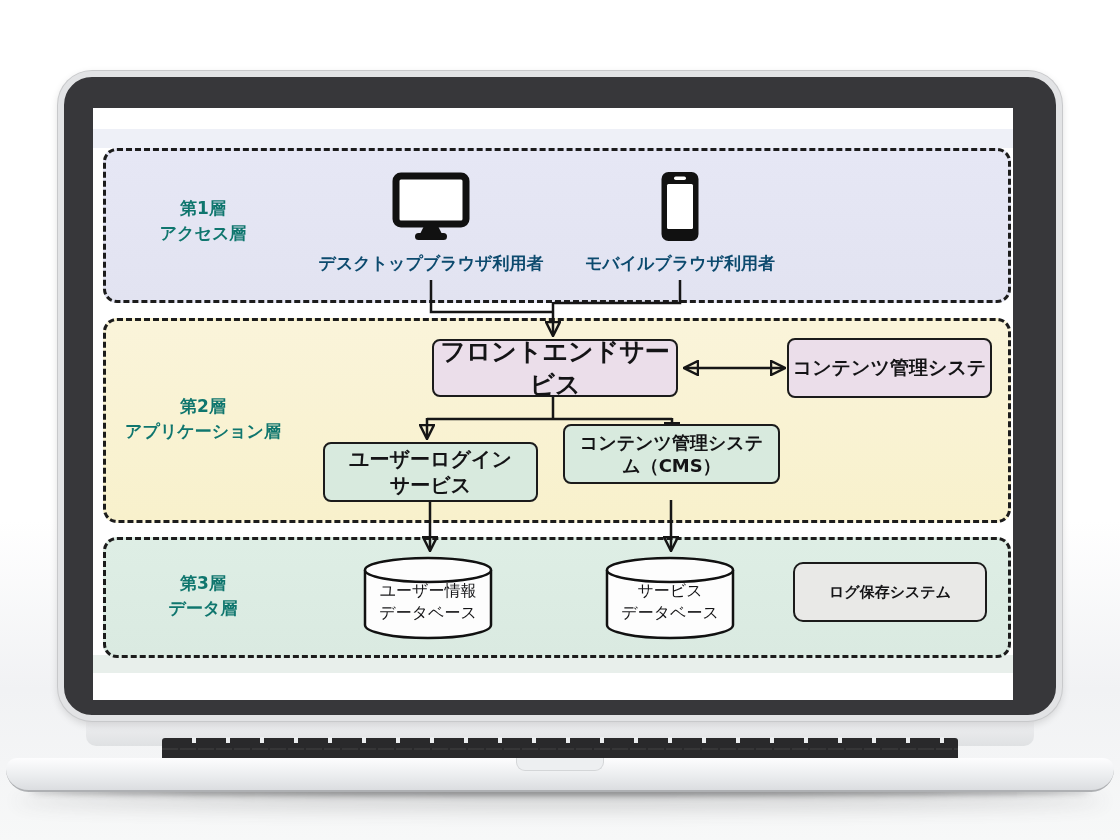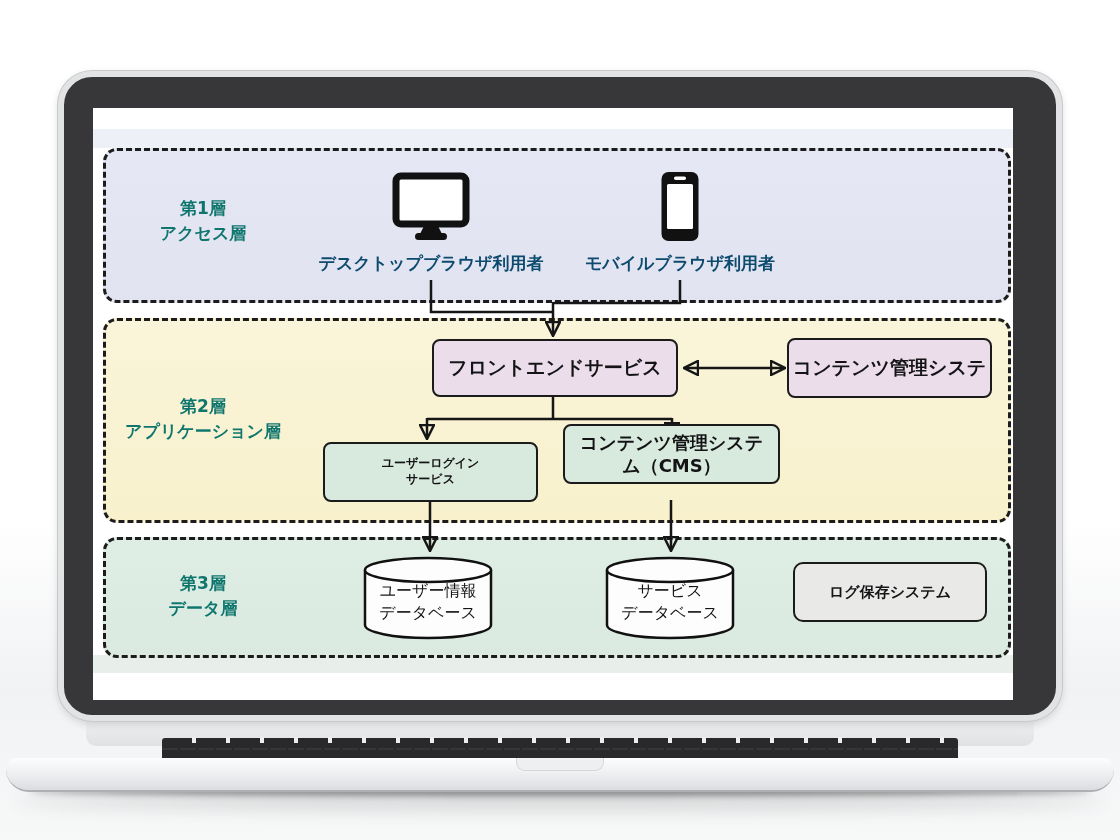--- a/index.html
+++ b/index.html
@@ -43,23 +43,23 @@
   .label-access{left:25px;top:88px;width:170px;}
   .label-application{left:18px;top:286px;width:184px;}
   .label-data{left:25px;top:463px;width:170px;}
 
   .icon-label{font-weight:700;font-size:17px;text-align:center;color:#0c4a6e;z-index:7;}
   .label-desktop{left:205px;top:144px;width:266px;}
   .label-mobile{left:467px;top:144px;width:240px;}
 
   .node{border:2.5px solid #1b1b1b;border-radius:8px;display:flex;flex-direction:column;
     align-items:center;justify-content:center;text-align:center;font-weight:700;color:#141416;z-index:7;}
-  .node-frontend{left:339px;top:231px;width:246px;height:58px;background:#ebdeea;font-size:19px;}
+  .node-frontend{left:339px;top:231px;width:246px;height:58px;background:#ebdeea;font-size:25px;}
   .node-cache{left:694px;top:230px;width:205px;height:60px;background:#ebdeea;font-size:19px;}
-  .node-login{left:230px;top:334px;width:215px;height:60px;background:#d8eade;font-size:12px;line-height:1.3;}
+  .node-login{left:230px;top:334px;width:215px;height:60px;background:#d8eade;font-size:20px;line-height:1.3;}
   .node-cms{left:470px;top:316px;width:217px;height:60px;background:#d8eade;font-size:18px;line-height:1.3;}
   .node-log{left:700px;top:454px;width:194px;height:60px;background:#e9e9e7;border-radius:10px;font-size:15px;}
 
   .cylinder{width:130px;height:84px;z-index:7;}
   .cyl-user{left:270px;top:448px;}
   .cyl-content{left:512px;top:448px;}
   .cylinder svg{position:absolute;left:0;top:0;}
   .cyl-label{position:absolute;left:0;top:24px;width:130px;text-align:center;
     font-weight:400;font-size:16px;line-height:1.35;color:#141416;}
 

